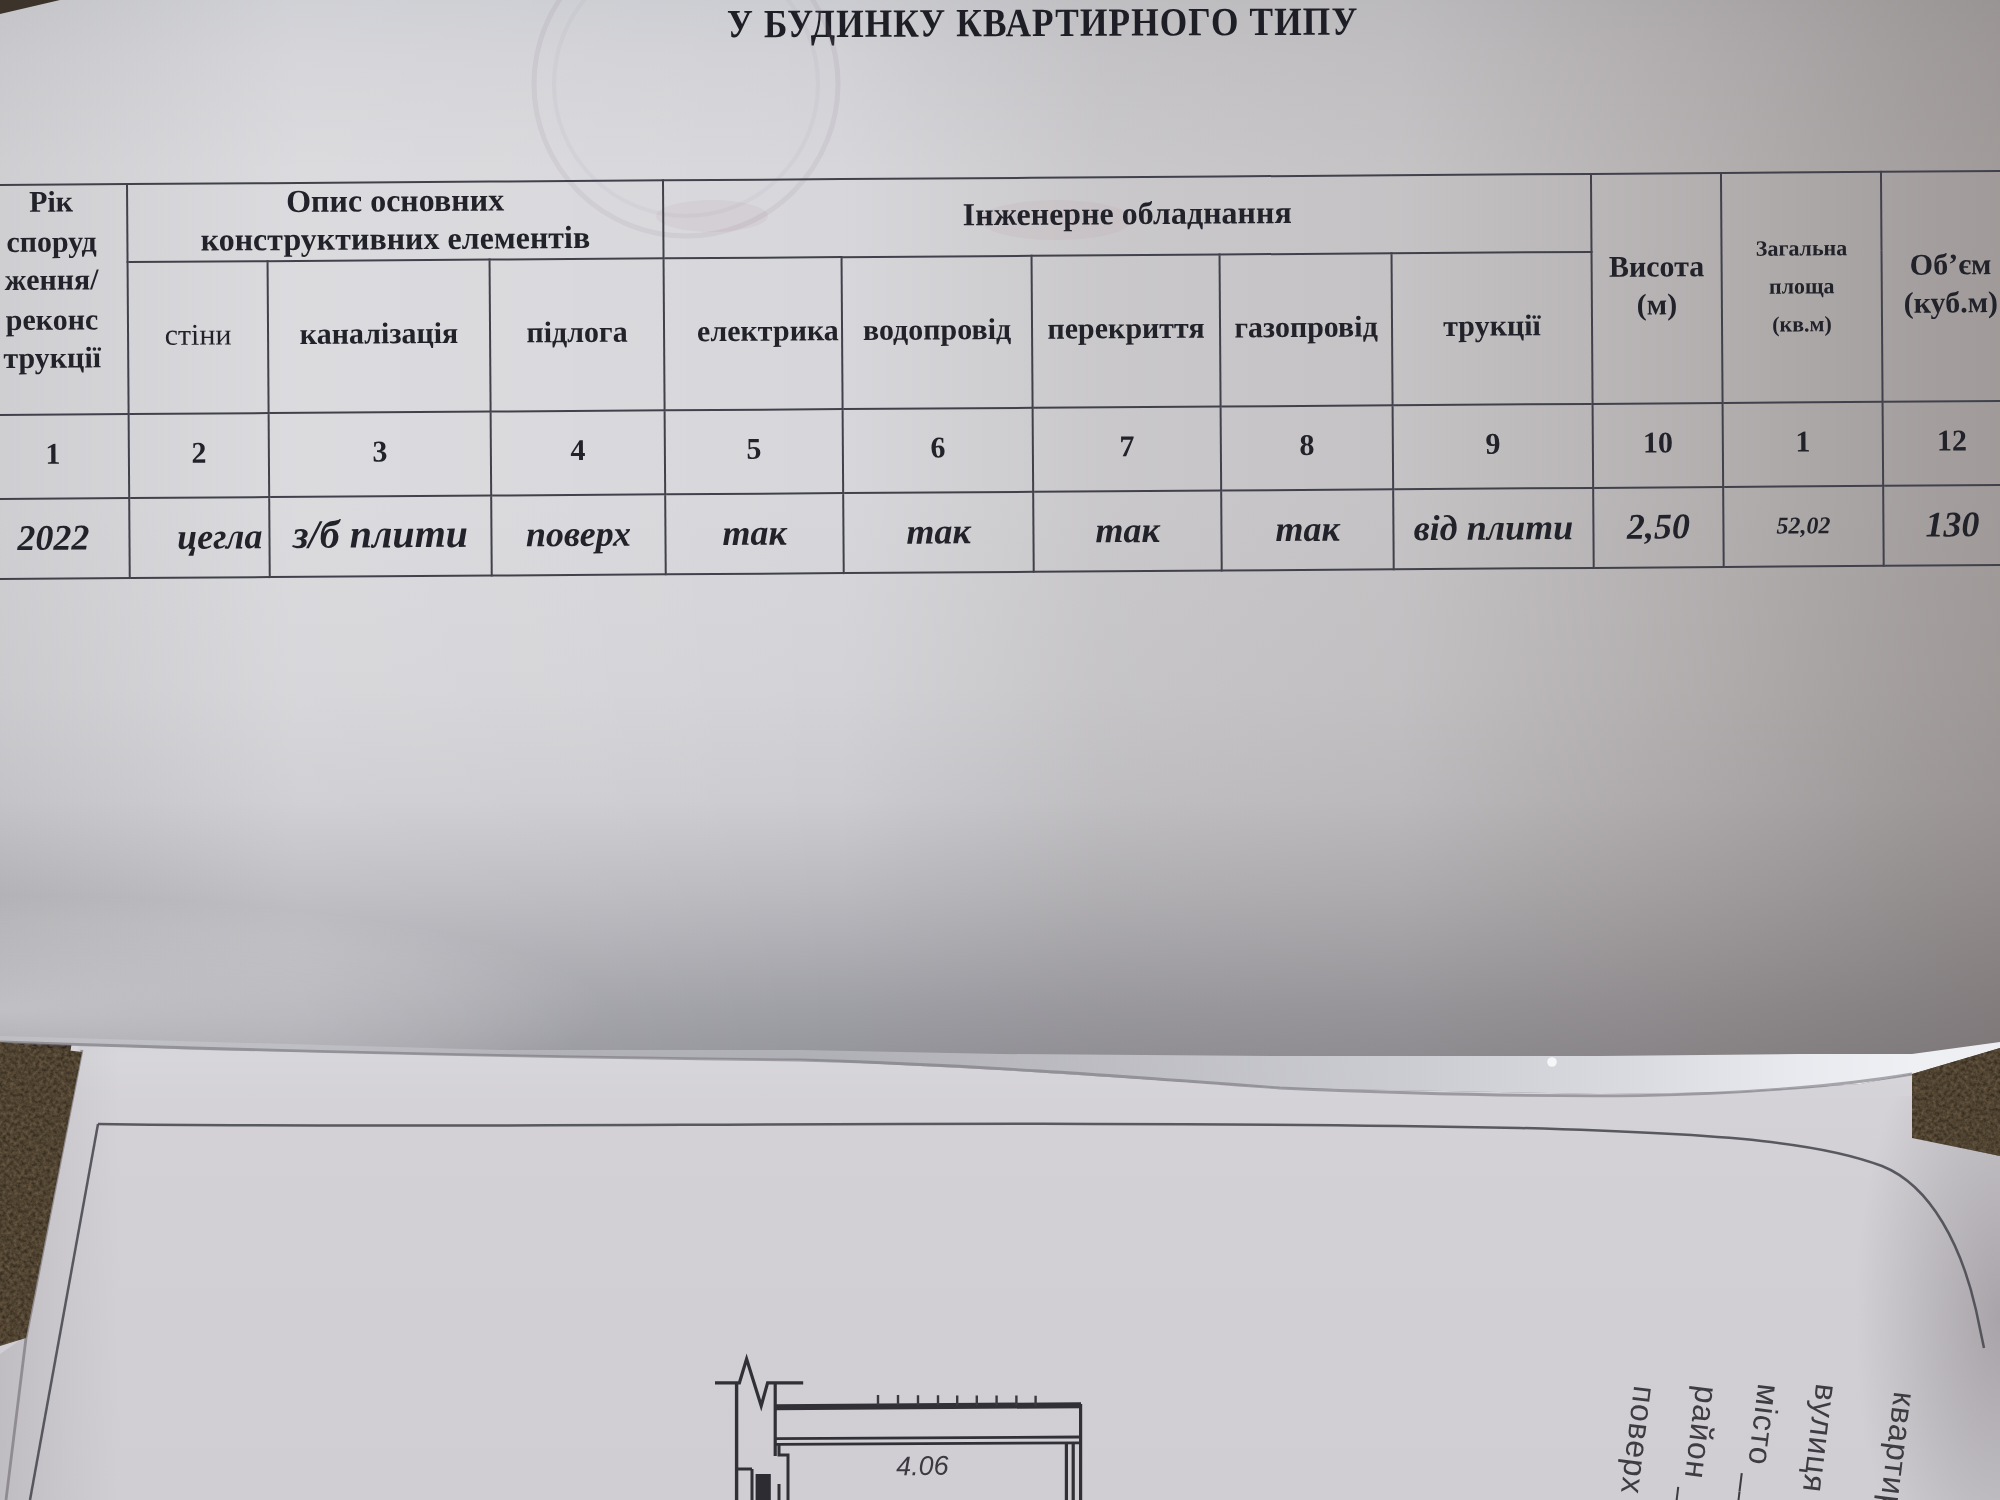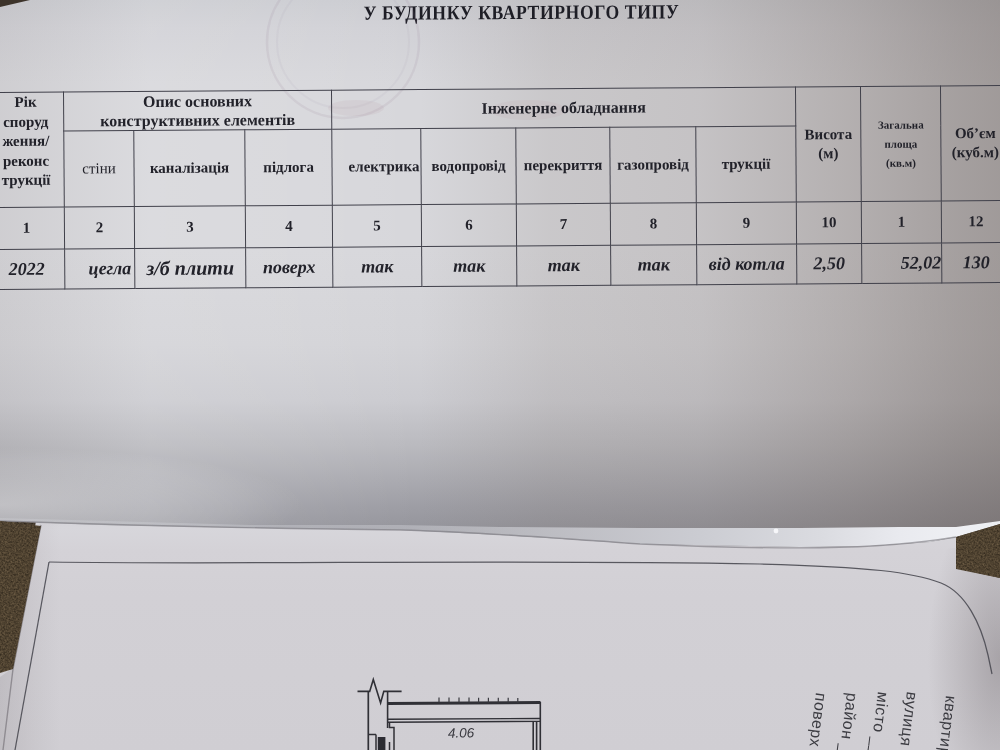--- a/index.html
+++ b/index.html
@@ -114,23 +114,23 @@
 
   <tr style="height:40px;font-style:italic;">
     <td style="border:1.6px solid #41414b;text-align:center;vertical-align:middle;font-weight:bold;font-size:18px;padding:0;">2022</td>
     <td style="border:1.6px solid #41414b;text-align:right;vertical-align:middle;font-weight:bold;font-size:18px;padding:3px;">цегла</td>
     <td style="border:1.6px solid #41414b;text-align:center;vertical-align:middle;font-weight:bold;font-size:20px;padding:0;">з/б плити</td>
     <td style="border:1.6px solid #41414b;text-align:center;vertical-align:middle;font-weight:bold;font-size:18px;padding:0;">поверх</td>
     <td style="border:1.6px solid #41414b;text-align:center;vertical-align:middle;font-weight:bold;font-size:18px;padding:0;">так</td>
     <td style="border:1.6px solid #41414b;text-align:center;vertical-align:middle;font-weight:bold;font-size:18px;padding:0;">так</td>
     <td style="border:1.6px solid #41414b;text-align:center;vertical-align:middle;font-weight:bold;font-size:18px;padding:0;">так</td>
     <td style="border:1.6px solid #41414b;text-align:center;vertical-align:middle;font-weight:bold;font-size:18px;padding:0;">так</td>
-    <td style="border:1.6px solid #41414b;text-align:center;vertical-align:middle;font-weight:bold;font-size:18px;padding:0;">від котла</td>
+    <td style="border:1.6px solid #41414b;text-align:center;vertical-align:middle;font-weight:bold;font-size:18px;padding:0;">від плити</td>
     <td style="border:1.6px solid #41414b;text-align:center;vertical-align:middle;font-weight:bold;font-size:18px;padding:0;">2,50</td>
-    <td style="border:1.6px solid #41414b;text-align:right;vertical-align:middle;font-weight:bold;font-size:18px;padding:0;">52,02</td>
+    <td style="border:1.6px solid #41414b;text-align:center;vertical-align:middle;font-weight:bold;font-size:12px;padding:0;">52,02</td>
     <td style="border:1.6px solid #41414b;text-align:center;vertical-align:middle;font-weight:bold;font-size:18px;padding:0;">130</td>
   </tr>
   </tbody>
 </table>
 </div>
 
 <svg class="abs" style="left:0;top:0;" width="1000" height="750">
   <g fill="none">
 
     <path d="M0,521 C150,526 300,529 400,530 C480,532 560,538 640,544 C720,547.5 780,548.2 820,547.8 C870,547 920,543 956,537" stroke="rgba(118,116,124,0.6)" stroke-width="1.4"></path>

